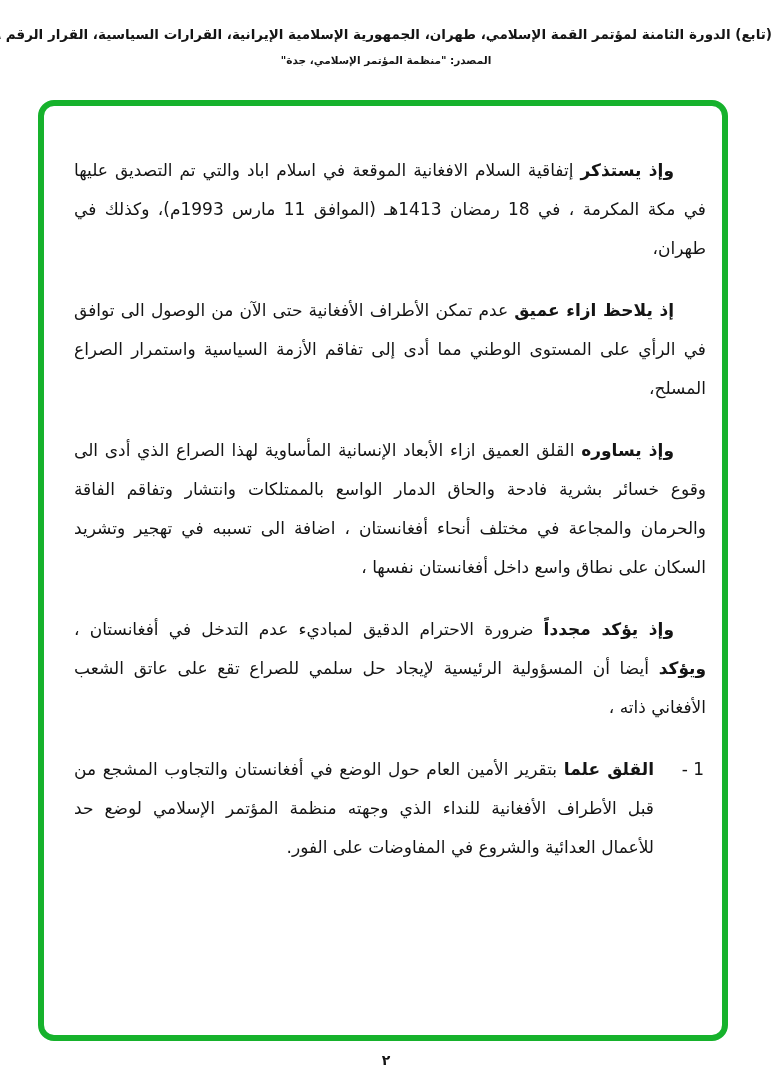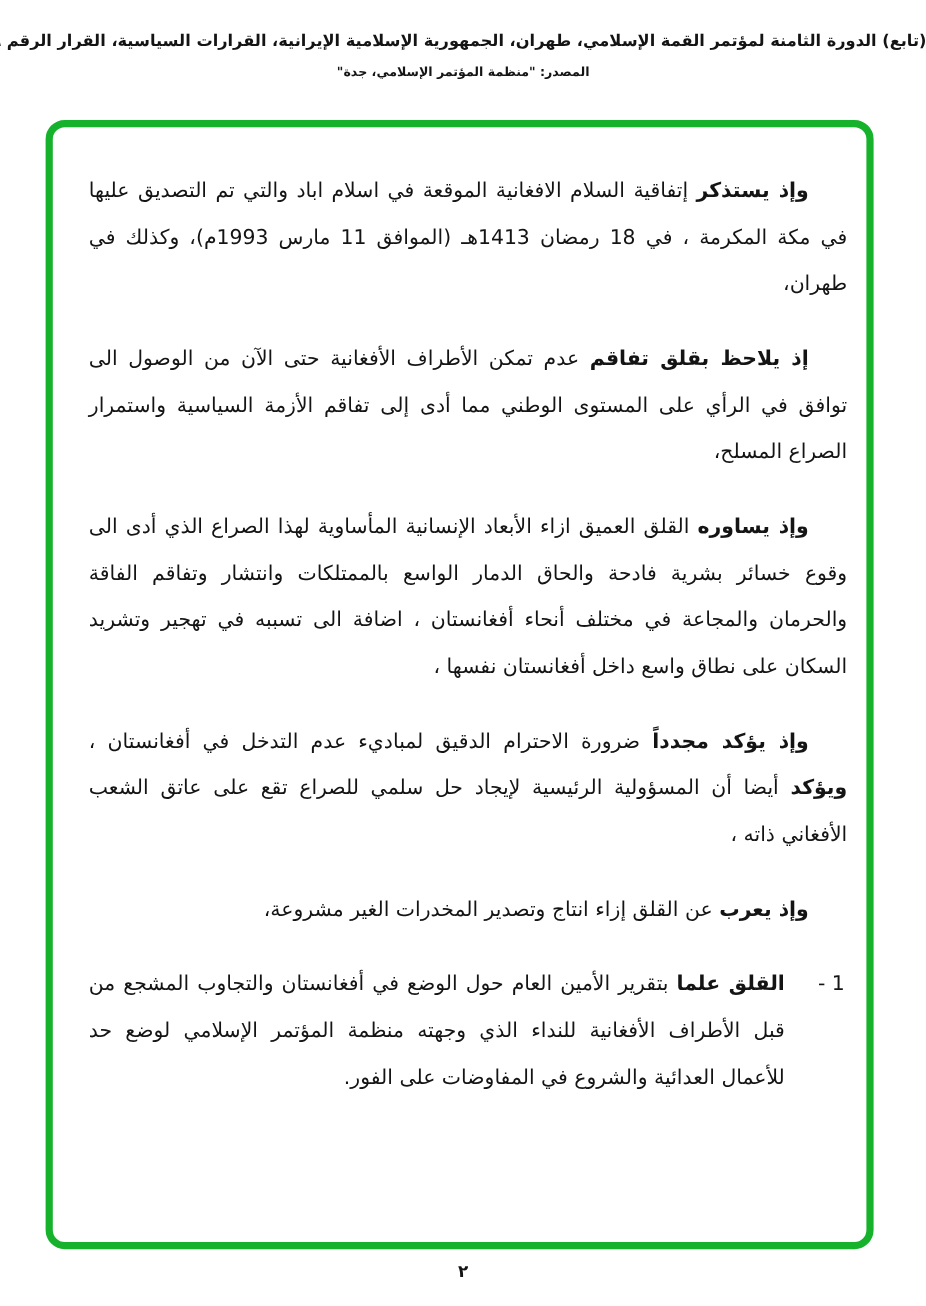--- a/index.html
+++ b/index.html
@@ -31,21 +31,21 @@
     margin-top: 12px;
   }
 
   
   .frame {
     position: absolute;
     left: 38px; top: 100px;
     width: 690px; height: 941px;
     border: 6px solid #16b22c;
     border-radius: 16px;
-    padding: 34px 16px 0 30px;
+    padding: 45px 16px 0 30px;
     overflow: hidden;
   }
 
   
   .doc-body { direction: rtl; }
 
   .para {
     margin: 0 0 23px 0;
     font-size: 17px;
     line-height: 39px;
@@ -84,24 +84,23 @@
 
 <div class="header">
   <div class="header-line1">(تابع) الدورة الثامنة لمؤتمر القمة الإسلامي، طهران، الجمهورية الإسلامية الإيرانية، القرارات السياسية، القرار الرقم ٨/٩-س(ق.إ)</div>
   <div class="header-line2">المصدر: "منظمة المؤتمر الإسلامي، جدة"</div>
 </div>
 
 <div class="frame" style="border-color: rgb(22, 178, 44);">
   <div class="doc-body">
     <div>
         <p class="para"><span class="clause-lead">وإذ يستذكر</span><span class="clause-text"> إتفاقية السلام الافغانية الموقعة في اسلام اباد والتي تم التصديق عليها في مكة المكرمة ، في 18 رمضان 1413هـ (الموافق 11 مارس 1993م)، وكذلك في طهران،</span></p>
-        <p class="para"><span class="clause-lead">إذ يلاحظ بقلق تفاقم</span><span class="clause-text"> عدم تمكن الأطراف الأفغانية حتى الآن من الوصول الى توافق في الرأي على المستوى الوطني مما أدى إلى تفاقم الأزمة السياسية واستمرار الصراع المسلح،</span></p>
+        <p class="para"><span class="clause-lead">إذ يلاحظ ازاء عميق</span><span class="clause-text"> عدم تمكن الأطراف الأفغانية حتى الآن من الوصول الى توافق في الرأي على المستوى الوطني مما أدى إلى تفاقم الأزمة السياسية واستمرار الصراع المسلح،</span></p>
         <p class="para"><span class="clause-lead">وإذ يساوره</span><span class="clause-text"> القلق العميق ازاء الأبعاد الإنسانية المأساوية لهذا الصراع الذي أدى الى وقوع خسائر بشرية فادحة والحاق الدمار الواسع بالممتلكات وانتشار وتفاقم الفاقة والحرمان والمجاعة في مختلف أنحاء أفغانستان ، اضافة الى تسببه في تهجير وتشريد السكان على نطاق واسع داخل أفغانستان نفسها ،</span></p>
         <p class="para"><span class="clause-lead">وإذ يؤكد مجدداً</span><span class="clause-text"> ضرورة الاحترام الدقيق لمباديء عدم التدخل في أفغانستان ، </span><span class="clause-lead">ويؤكد</span><span class="clause-text"> أيضا أن المسؤولية الرئيسية لإيجاد حل سلمي للصراع تقع على عاتق الشعب الأفغاني ذاته ،</span></p>
-        <p class="para"><span class="clause-lead">وإذ يعرب</span><span class="clause-text"> عن القلق إزاء انتاج وتصدير المخدرات الغير مشروعة،</span></p>
       </div>
     <div class="items">
         <div class="item"><span class="marker" dir="rtl">1 -</span><span class="clause-lead">القلق علما</span><span class="clause-text"> بتقرير الأمين العام حول الوضع في أفغانستان والتجاوب المشجع من قبل الأطراف الأفغانية للنداء الذي وجهته منظمة المؤتمر الإسلامي لوضع حد للأعمال العدائية والشروع في المفاوضات على الفور.</span></div>
       </div>
   </div>
 </div>
 
 <div class="page-number">٢</div>
 
 </body></html>

